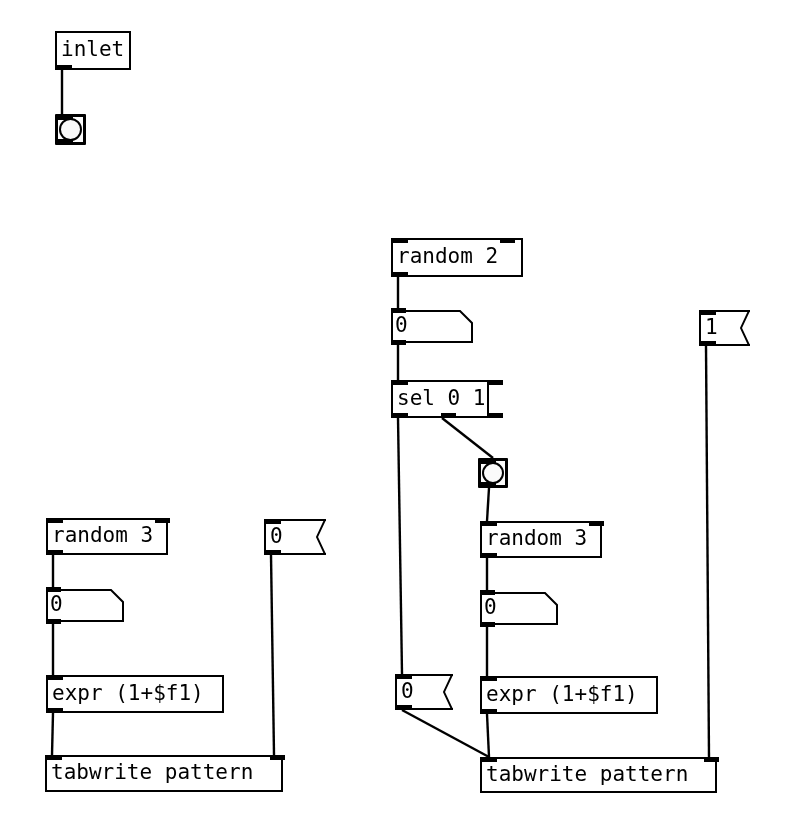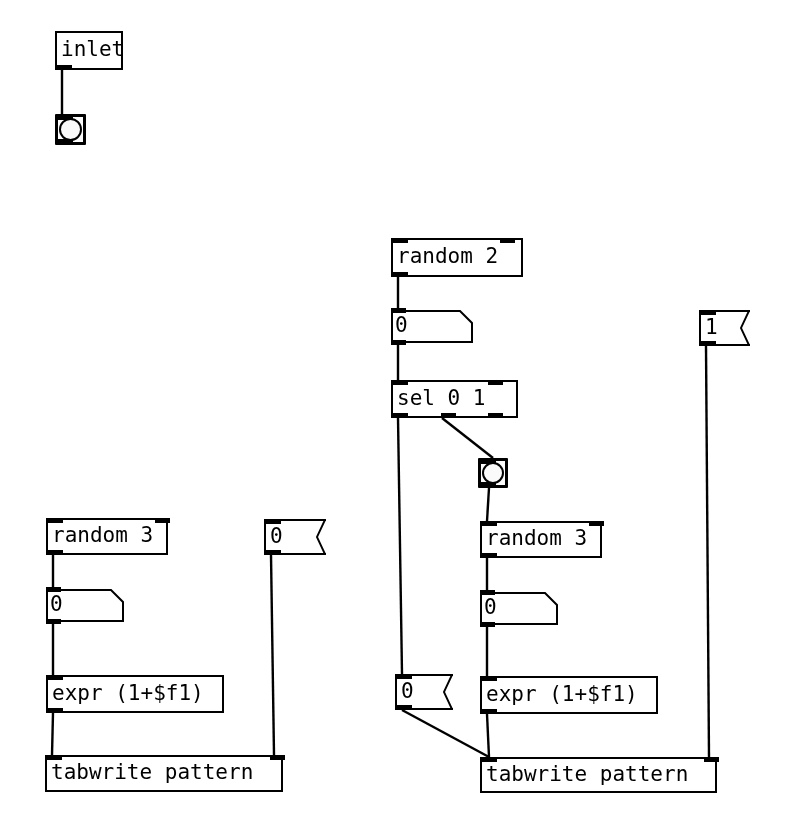--- a/index.html
+++ b/index.html
@@ -124,31 +124,31 @@
       <line x1="487" y1="625" x2="487" y2="676"></line>
       <line x1="487" y1="714" x2="489" y2="757"></line>
       <line x1="402" y1="710" x2="489" y2="757"></line>
       <line x1="706" y1="346" x2="709" y2="757"></line>
       <line x1="53" y1="555" x2="53" y2="589"></line>
       <line x1="53" y1="622" x2="53" y2="675"></line>
       <line x1="53" y1="713" x2="52" y2="755"></line>
       <line x1="271" y1="555" x2="274" y2="755"></line>
     </svg>
   <div id="nodes">
-      <div class="pdbox obj" style="left: 55px; top: 31px; width: 68px; height: 39px;"><span class="txt">inlet</span><div class="nub out" style="left: 0px;"></div></div>
+      <div class="pdbox obj" style="left: 55px; top: 31px; width: 76px; height: 39px;"><span class="txt">inlet</span><div class="nub out" style="left: 0px;"></div></div>
       <div class="bng" style="left: 55px; top: 114px; width: 31px; height: 31px;">
         <div class="circle"></div>
         <div class="nub in" style="left: 0px;"></div>
         <div class="nub out" style="left: 0px;"></div>
       </div>
       <div class="pdbox obj" style="left: 391px; top: 238px; width: 132px; height: 39px;"><span class="txt">random 2</span><div class="nub in" style="left: 0px;"></div><div class="nub in" style="left: 107px;"></div><div class="nub out" style="left: 0px;"></div></div>
       <div class="pdbox atom" style="left: 391px; top: 310px; width: 82px; height: 33px;"><svg class="atomedge" viewBox="0 0 82 33" preserveAspectRatio="none">
           <path d="M1 1 H69 L81 13 V32 H1 Z" fill="#ffffff" stroke="#000000" stroke-width="2"></path>
         </svg><span class="txt">0</span><div class="nub in" style="left: 0px;"></div><div class="nub out" style="left: 0px;"></div></div>
-      <div class="pdbox obj" style="left: 391px; top: 380px; width: 127px; height: 38px;"><span class="txt">sel 0 1</span><div class="nub in" style="left: 0px;"></div><div class="nub in" style="left: 95px;"></div><div class="nub out" style="left: 0px;"></div><div class="nub out" style="left: 48px;"></div><div class="nub out" style="left: 95px;"></div></div>
+      <div class="pdbox obj" style="left: 391px; top: 380px; width: 98px; height: 38px;"><span class="txt">sel 0 1</span><div class="nub in" style="left: 0px;"></div><div class="nub in" style="left: 95px;"></div><div class="nub out" style="left: 0px;"></div><div class="nub out" style="left: 48px;"></div><div class="nub out" style="left: 95px;"></div></div>
       <div class="bng" style="left: 478px; top: 458px; width: 30px; height: 30px;">
         <div class="circle"></div>
         <div class="nub in" style="left: 0px;"></div>
         <div class="nub out" style="left: 0px;"></div>
       </div>
       <div class="pdbox msg" style="left: 699px; top: 310px; width: 51px; height: 36px;"><svg class="flagedge" viewBox="0 0 14 40" preserveAspectRatio="none">
           <path d="M0 1 H13 L5 20 L13 39 H0" fill="none" stroke="#000000" stroke-width="2"></path>
         </svg><span class="txt">1</span><div class="nub in" style="left: 0px;"></div><div class="nub out" style="left: 0px;"></div></div>
       <div class="pdbox obj" style="left: 46px; top: 518px; width: 122px; height: 37px;"><span class="txt">random 3</span><div class="nub in" style="left: 0px;"></div><div class="nub in" style="left: 107px;"></div><div class="nub out" style="left: 0px;"></div></div>
       <div class="pdbox msg" style="left: 264px; top: 519px; width: 62px; height: 36px;"><svg class="flagedge" viewBox="0 0 14 40" preserveAspectRatio="none">

